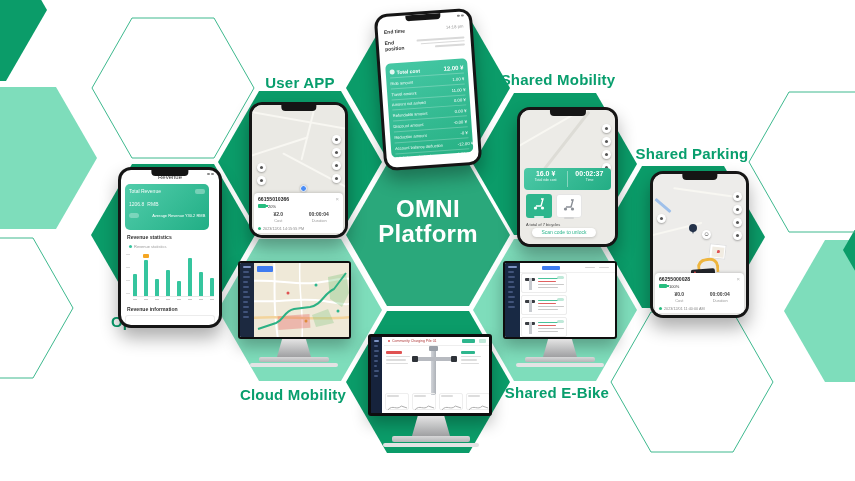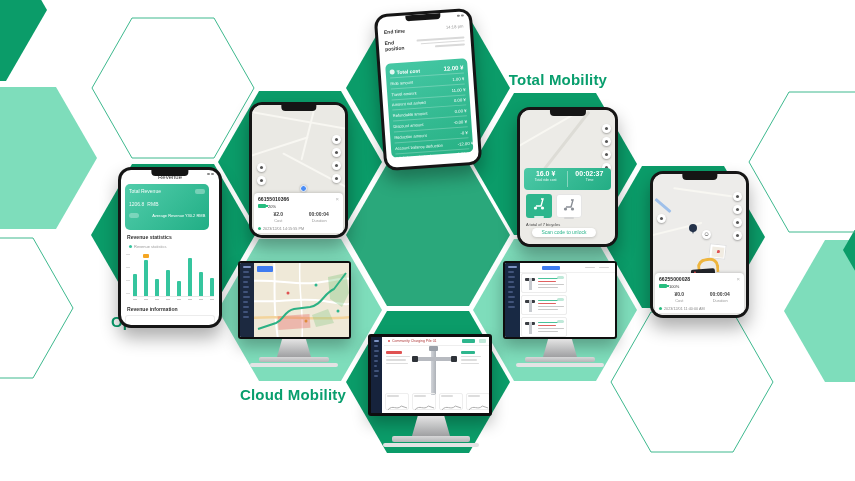--- a/index.html
+++ b/index.html
@@ -198,26 +198,31 @@
         <polygon points="41,1 123,1 163,71 123,141 41,141 1,71" fill="none" stroke="#3eb98e" stroke-width="1"></polygon>
       </svg>
   </div>
   <div class="hexo" style="left:-90px;top:237px;">
     <svg width="164" height="142">
         <polygon points="41,1 123,1 163,71 123,141 41,141 1,71" fill="none" stroke="#3eb98e" stroke-width="1"></polygon>
       </svg>
   </div>
 
   <div class="omni">
-  </div>
-
-  <div class="dlabel" style="left:473px;top:71px;">Total Mobility</div>
+    <div>OMNI</div>
+    <div>Platform</div>
+  </div>
+
+  <div class="dlabel" style="left:215px;top:74px;">User APP</div>
+  <div class="dlabel" style="left:473px;top:71px;">Shared Mobility</div>
+  <div class="dlabel" style="left:607px;top:145px;">Shared Parking</div>
   <div class="dlabel" style="left:76px;top:313px;">Operator APP</div>
   <div class="dlabel" style="left:208px;top:386px;">Cloud Mobility</div>
   <div class="dlabel" style="left:472px;top:384px;line-height:17px;">
+    <div>Shared E-Bike</div>
   </div>
 
   <div class="phone" style="left:118px;top:167px;width:98px;height:155px;">
     <div class="pscreen">
       <div class="notch"></div>
       <div class="statusdots">
           <i></i>
           <i></i>
         </div>
       <div style="position:absolute;left:0;right:0;top:4px;text-align:center;font-size:6px;color:#333;">Revenue</div>

